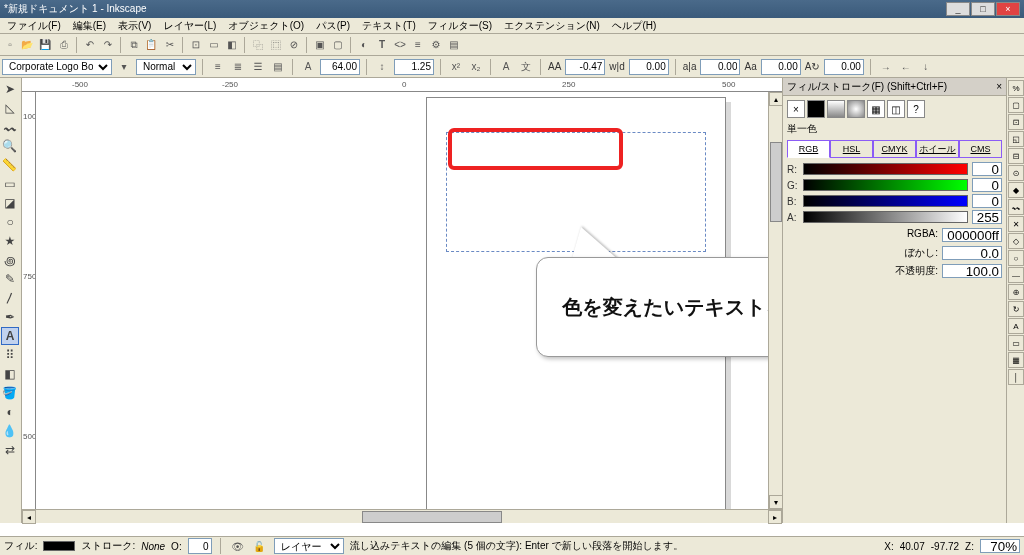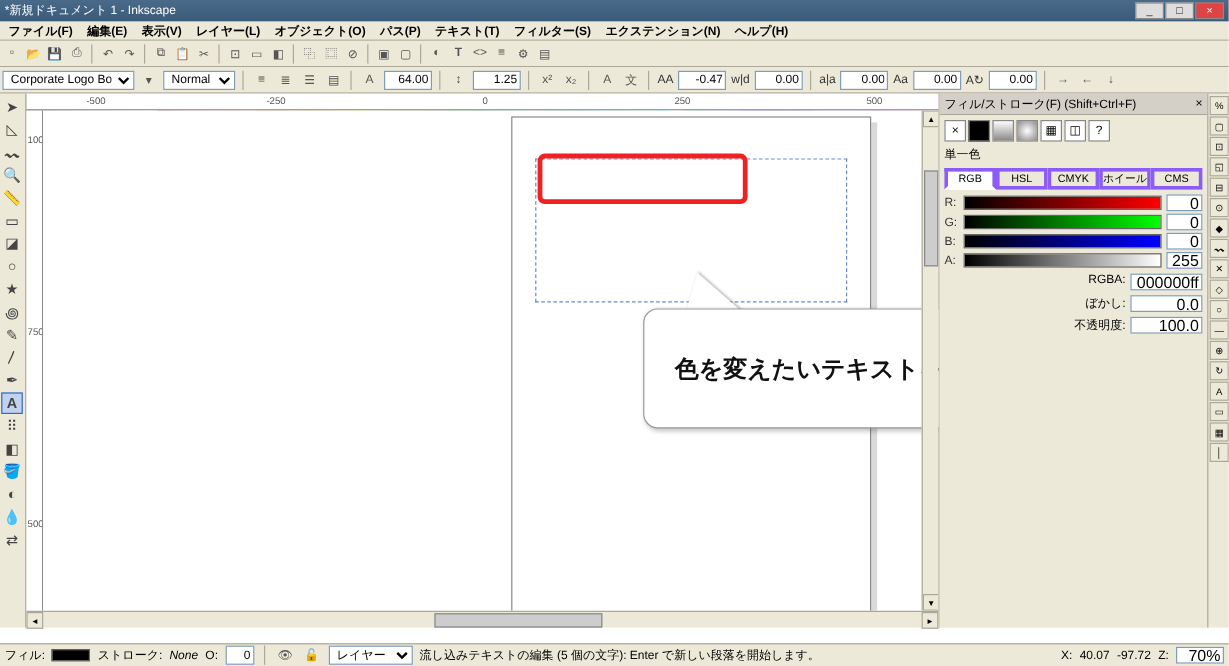--- a/index.html
+++ b/index.html
@@ -5,21 +5,21 @@
 * { margin: 0; padding: 0; box-sizing: border-box; font-family: "MS PGothic", sans-serif; }
 body { width: 1024px; height: 555px; overflow: hidden; background: #fff; font-size: 10px; position: relative; }
 
 .titlebar { height: 18px; background: linear-gradient(#4a6a8a, #3a5a7a); color: #fff; display: flex; align-items: center; padding: 0 4px; justify-content: space-between; }
 .titlebar-text { font-size: 10px; }
 .winbtns { display: flex; gap: 1px; }
 .winbtn { width: 24px; height: 14px; background: #ddd; border: 1px solid #888; display: flex; align-items: center; justify-content: center; font-size: 9px; color: #222; }
 .winbtn.close { background: #e04343; color: #fff; }
 
 .menubar { height: 16px; background: #ece9d8; border-bottom: 1px solid #aca899; display: flex; align-items: center; padding: 0 2px; gap: 2px; }
-.menuitem { padding: 8px 5px; font-size: 10px; cursor: default; font-weight: bold; }
+.menuitem { padding: 8px 5px; font-size: 10px; cursor: default; }
 
 .toolbar { height: 22px; background: #ece9d8; border-bottom: 1px solid #aca899; display: flex; align-items: center; padding: 0 2px; gap: 2px; }
 .toolbtn { width: 16px; height: 16px; border: 1px solid transparent; background: #ece9d8; display: flex; align-items: center; justify-content: center; font-size: 10px; color: #555; }
 .tooldivider { width: 2px; height: 16px; border-left: 1px solid #aca899; margin: 0 2px; }
 
 .fontbar { height: 22px; background: #ece9d8; border-bottom: 1px solid #aca899; display: flex; align-items: center; padding: 0 2px; gap: 4px; }
 .fontcombo { height: 16px; border: 1px solid #7f9db9; background: #fff; font-size: 10px; padding: 0 2px; }
 .numfield { width: 40px; height: 16px; border: 1px solid #7f9db9; background: #fff; font-size: 10px; text-align: right; padding-right: 2px; }
 .smalllabel { font-size: 10px; color: #333; }
 
@@ -53,21 +53,21 @@
 
 .dockpanel { width: 224px; background: #ece9d8; border-left: 1px solid #aca899; display: flex; flex-direction: column; font-size: 10px; }
 .dock-title { height: 18px; background: #d4d0c8; border-bottom: 1px solid #aca899; padding: 2px 4px; display: flex; justify-content: space-between; align-items: center; }
 .dock-tabs { display: flex; height: 20px; background: #ece9d8; border-bottom: 1px solid #aca899; }
 .dock-tab { flex: 1; border: 1px solid #aca899; border-bottom: none; background: #ece9d8; font-size: 9px; display: flex; align-items: center; justify-content: center; padding: 0 2px; }
 .dock-tab.active { background: #fff; }
 .dock-body { background: #ece9d8; padding: 4px; flex: 1; }
 .paintrow { display: flex; gap: 2px; margin-bottom: 4px; }
 .paintbtn { width: 18px; height: 18px; border: 1px solid #888; background: #fff; display: flex; align-items: center; justify-content: center; font-size: 10px; }
 .colortabs { display: flex; height: 18px; margin-bottom: 4px; }
-.colortab { flex: 1; border: 3px solid #8b5cf6; font-size: 9px; display: flex; align-items: center; justify-content: center; background: #ece9d8; }
+.colortab { flex: 1; border: 1px solid #8b5cf6; font-size: 9px; display: flex; align-items: center; justify-content: center; background: #ece9d8; text-decoration: underline; }
 .colortab.active { background: #fff; border-bottom-color: #fff; }
 .sliderrow { display: flex; align-items: center; gap: 4px; margin-bottom: 2px; }
 .sliderlabel { width: 12px; color: #333; }
 .slider { flex: 1; height: 12px; border: 1px solid #666; position: relative; }
 .slider.red { background: linear-gradient(to right, #000, #f00); }
 .slider.green { background: linear-gradient(to right, #000, #0f0); }
 .slider.blue { background: linear-gradient(to right, #000, #00f); }
 .slider.alpha { background: linear-gradient(to right, #000, #fff); }
 .sliderval { width: 30px; height: 14px; border: 1px solid #7f9db9; background: #fff; text-align: right; padding-right: 2px; }
 .hexrow { display: flex; justify-content: flex-end; gap: 4px; margin-top: 4px; }

